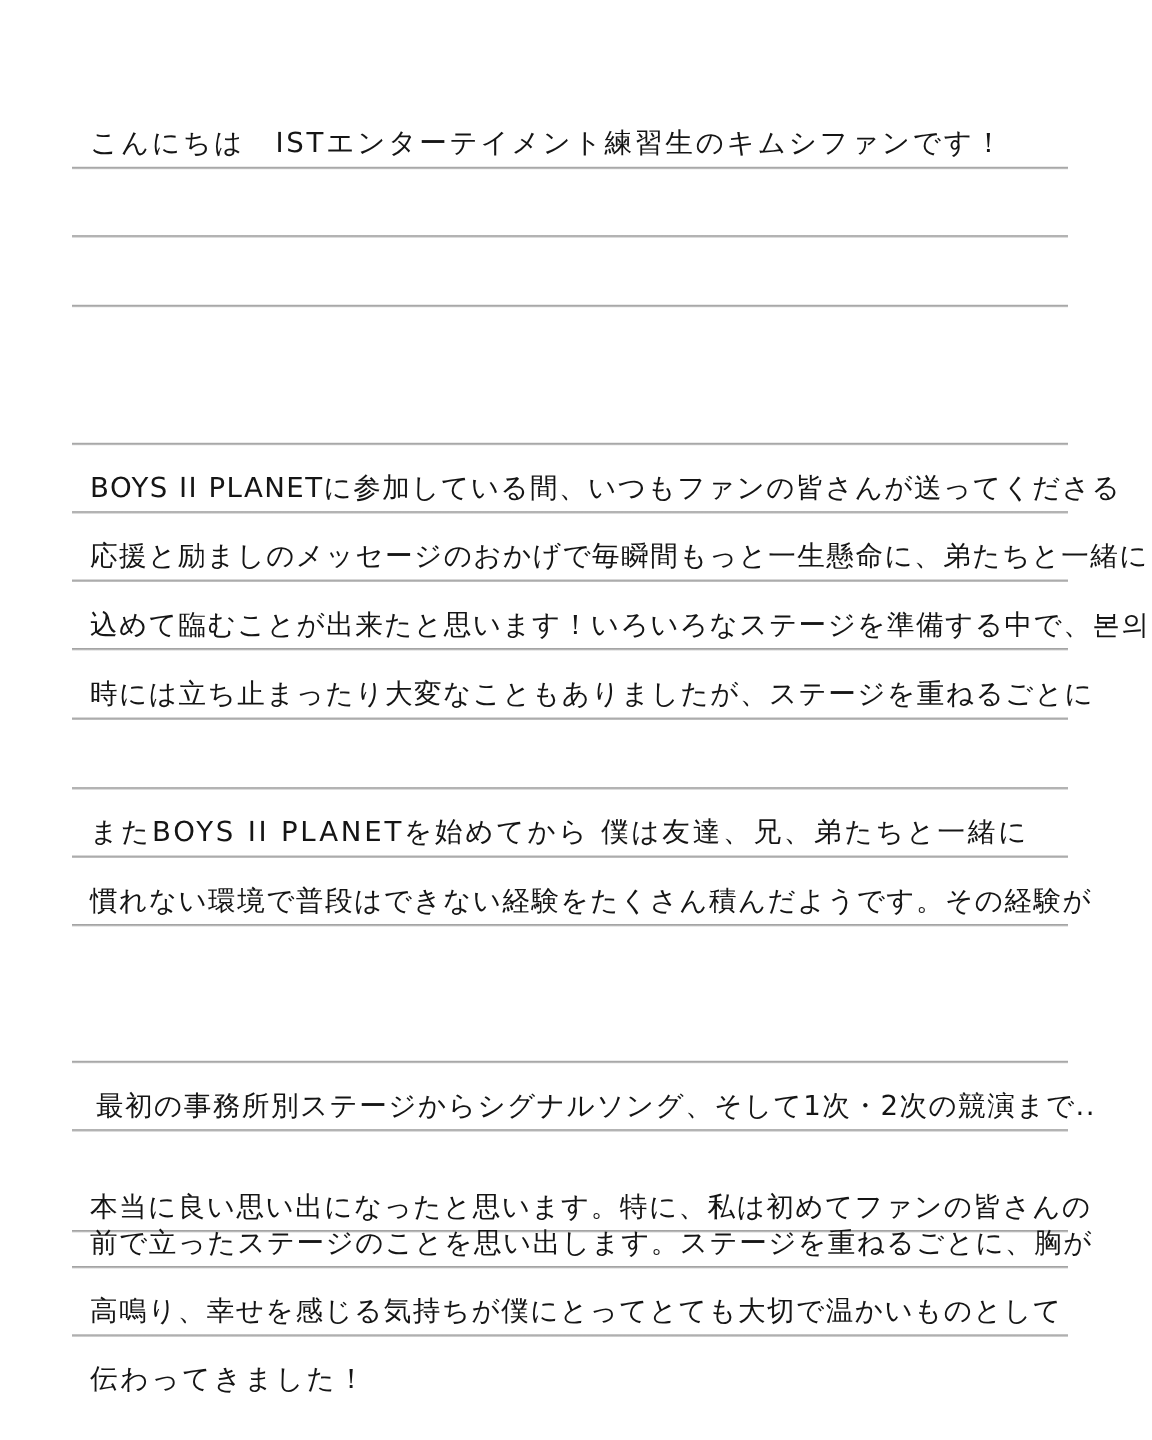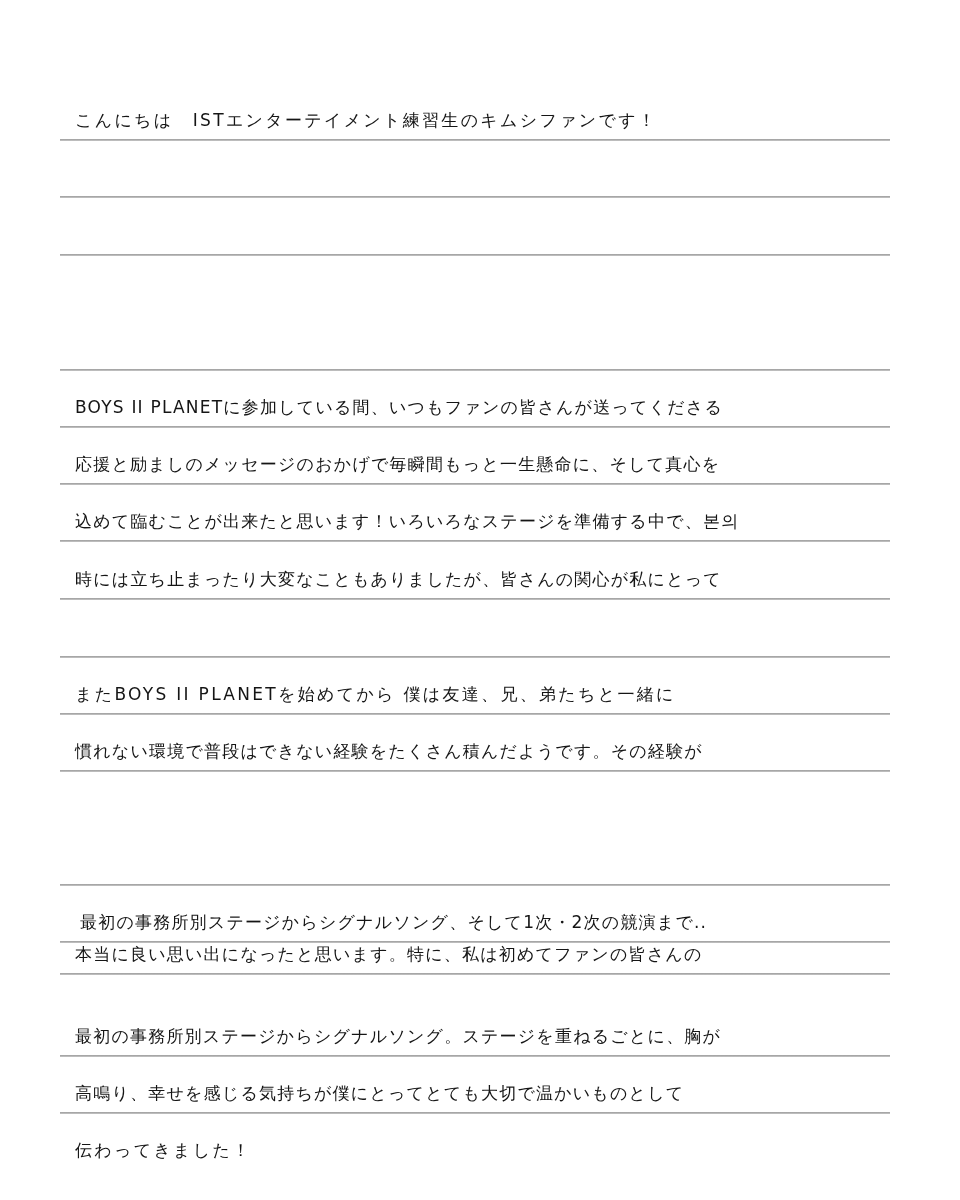--- a/index.html
+++ b/index.html
@@ -34,21 +34,21 @@
     right: 0;
     bottom: 0;
     height: 2px;
     background: linear-gradient(to bottom, #8a8a8a, #bdbdbd);
     opacity: 0.85;
   }
   .text {
     position: absolute;
     left: 15px;
     bottom: 8px;
-    font-size: 17px;
+    font-size: 23px;
     line-height: 26px;
     letter-spacing: 2.3px;
     white-space: nowrap;
     color: #151515;
   }
   .text.tight { letter-spacing: 1.2px; }
   .text.indent { left: 20px; }
 </style>
 </head>
 <body>
@@ -74,31 +74,31 @@
     <span class="text"></span>
     <div class="rule"></div>
   </div>
 
   <div class="row" style="top:371px">
     <span class="text tight">BOYS II PLANETに参加している間、いつもファンの皆さんが送ってくださる</span>
     <div class="rule"></div>
   </div>
 
   <div class="row" style="top:428px">
-    <span class="text tight">応援と励ましのメッセージのおかげで毎瞬間もっと一生懸命に、そして真心を</span>
+    <span class="text tight">応援と励ましのメッセージのおかげで毎瞬間もっと一生懸命に、弟たちと一緒に</span>
     <div class="rule"></div>
   </div>
 
   <div class="row" style="top:485px">
     <span class="text tight">込めて臨むことが出来たと思います！いろいろなステージを準備する中で、본의</span>
     <div class="rule"></div>
   </div>
 
   <div class="row" style="top:543px">
-    <span class="text tight">時には立ち止まったり大変なこともありましたが、皆さんの関心が私にとって</span>
+    <span class="text tight">時には立ち止まったり大変なこともありましたが、ステージを重ねるごとに</span>
     <div class="rule"></div>
   </div>
 
   <div class="row" style="top:601px">
     <div class="rule"></div>
   </div>
 
   <div class="row" style="top:658px">
     <span class="text">またBOYS II PLANETを始めてから 僕は友達、兄、弟たちと一緒に</span>
     <div class="rule"></div>
@@ -113,27 +113,27 @@
   <div class="row" style="top:829px">
     <span class="text"></span>
     <div class="rule"></div>
   </div>
 
   <div class="row" style="top:886px">
     <span class="text tight indent">最初の事務所別ステージからシグナルソング、そして1次・2次の競演まで..</span>
     <div class="rule"></div>
   </div>
 
-  <div class="row" style="top:918px">
+  <div class="row" style="top:970px">
     <span class="text tight">本当に良い思い出になったと思います。特に、私は初めてファンの皆さんの</span>
     <div class="rule"></div>
   </div>
 
   <div class="row" style="top:1000px">
-    <span class="text tight">最初の事務所別ステージからシグナルソング。ステージを重ねるごとに、胸が</span>
+    <span class="text tight">前で立ったステージのことを思い出します。ステージを重ねるごとに、胸が</span>
     <div class="rule"></div>
   </div>
 
   <div class="row" style="top:1057px">
     <span class="text tight">高鳴り、幸せを感じる気持ちが僕にとってとても大切で温かいものとして</span>
     <div class="rule"></div>
   </div>
 
   <div class="row no-rule" style="top:1114px">
     <span class="text">伝わってきました！</span>

